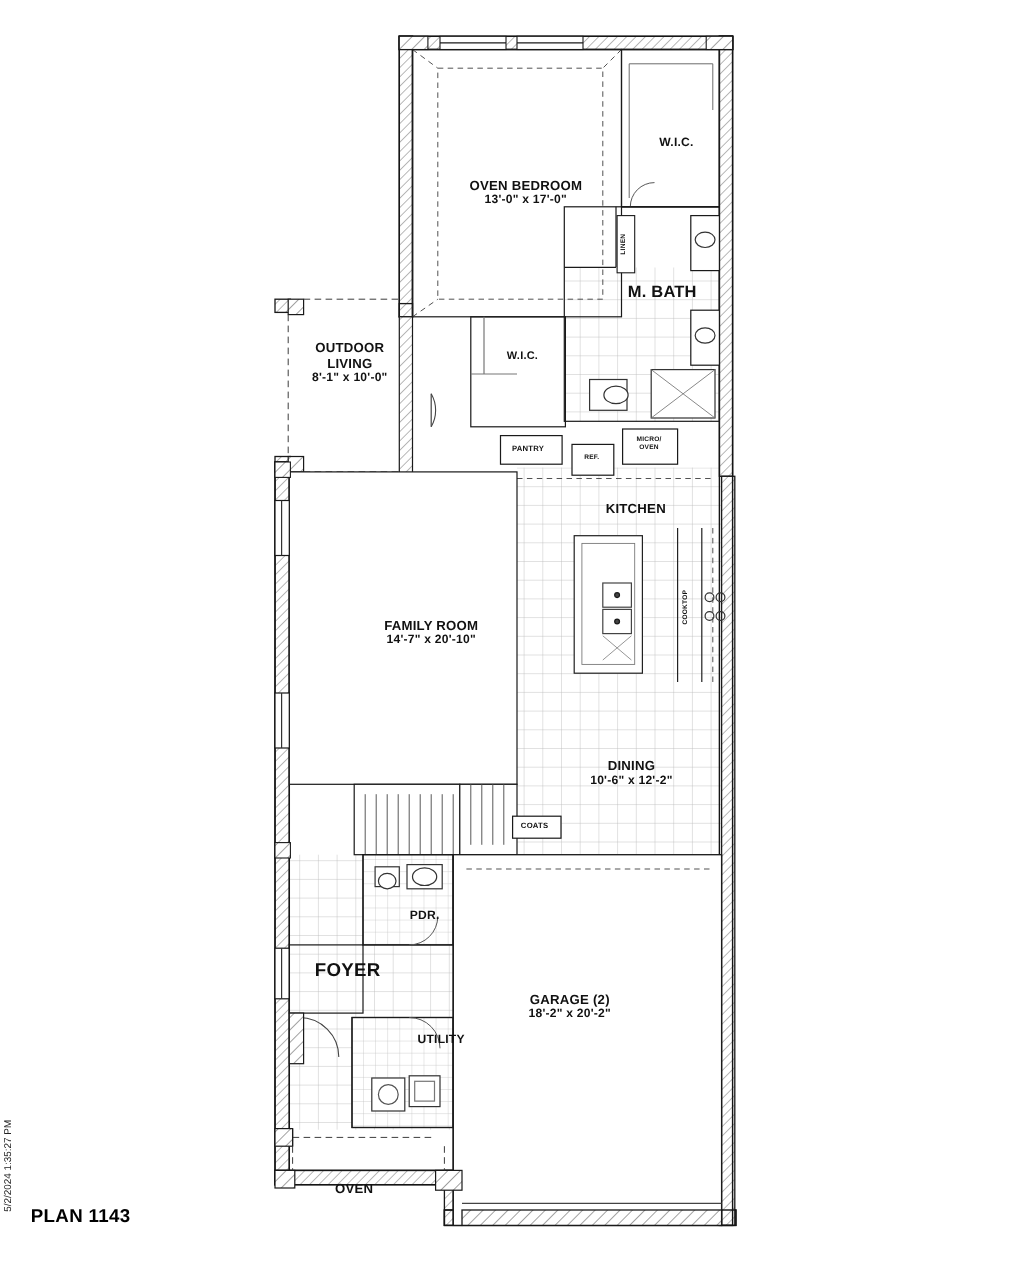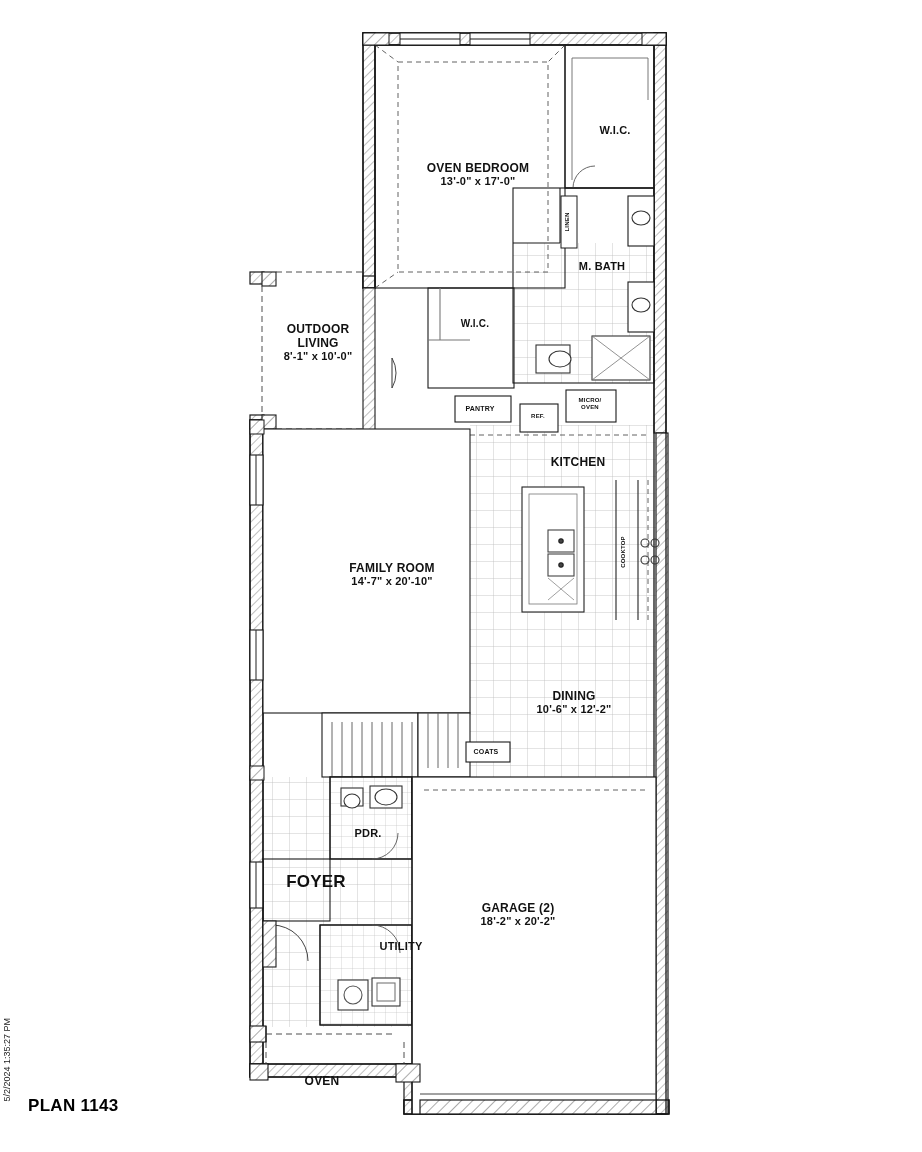--- a/index.html
+++ b/index.html
@@ -332,27 +332,27 @@
 </svg>
 
 <div id="labels">
     <div class="lbl" style="left: 478px; top: 175px; font-size: 12px;">
       <span class="nm">OVEN BEDROOM</span>
       <span class="dim">13'-0" x 17'-0"</span>
     </div>
     <div class="lbl" style="left: 615px; top: 130px; font-size: 11px;">
       <span class="nm">W.I.C.</span>
     </div>
-    <div class="lbl" style="left: 602px; top: 266px; font-size: 11px;">
+    <div class="lbl" style="left: 602px; top: 266px; font-size: 15px;">
       <span class="nm">M. BATH</span>
     </div>
     <div class="lbl rot" style="left: 568px; top: 222px; font-size: 6px;">
       <span class="nm">LINEN</span>
     </div>
-    <div class="lbl" style="left: 318px; top: 343px; font-size: 12px;">
+    <div class="lbl" style="left: 318px; top: 330px; font-size: 12px;">
       <span class="nm">OUTDOOR<br>LIVING</span>
       <span class="dim">8'-1" x 10'-0"</span>
     </div>
     <div class="lbl" style="left: 475px; top: 324px; font-size: 10px;">
       <span class="nm">W.I.C.</span>
     </div>
     <div class="lbl" style="left: 480px; top: 409px; font-size: 7px;">
       <span class="nm">PANTRY</span>
     </div>
     <div class="lbl" style="left: 538px; top: 417px; font-size: 6px;">
@@ -371,21 +371,21 @@
       <span class="nm">FAMILY ROOM</span>
       <span class="dim">14'-7" x 20'-10"</span>
     </div>
     <div class="lbl" style="left: 574px; top: 703px; font-size: 12px;">
       <span class="nm">DINING</span>
       <span class="dim">10'-6" x 12'-2"</span>
     </div>
     <div class="lbl" style="left: 486px; top: 752px; font-size: 7px;">
       <span class="nm">COATS</span>
     </div>
-    <div class="lbl" style="left: 368px; top: 833px; font-size: 11px; text-align: center;">
+    <div class="lbl" style="left: 386px; top: 833px; font-size: 11px; text-align: center;">
       <span class="nm">PDR.</span>
     </div>
     <div class="lbl" style="left: 306px; top: 882px; font-size: 17px; padding-left: 20px;">
       <span class="nm">FOYER</span>
     </div>
     <div class="lbl" style="left: 366px; top: 946px; font-size: 11px; margin-left: 35px;">
       <span class="nm">UTILITY</span>
     </div>
     <div class="lbl" style="left: 518px; top: 915px; font-size: 12px;">
       <span class="nm">GARAGE (2)</span>

